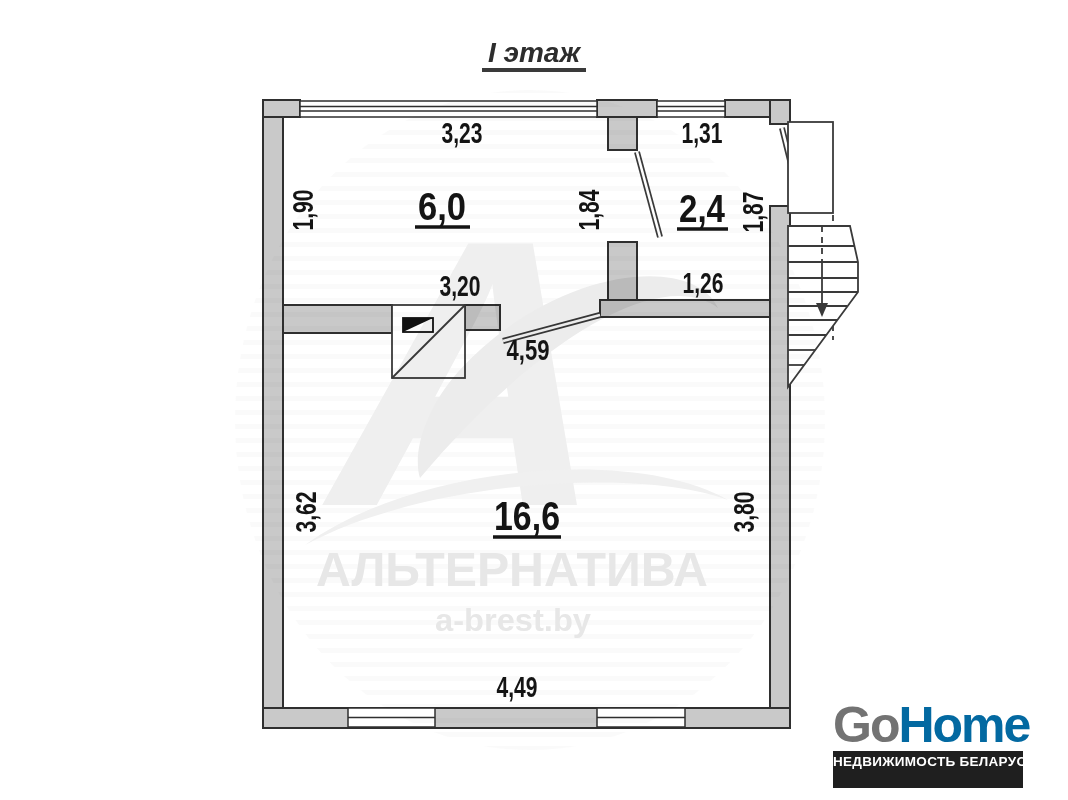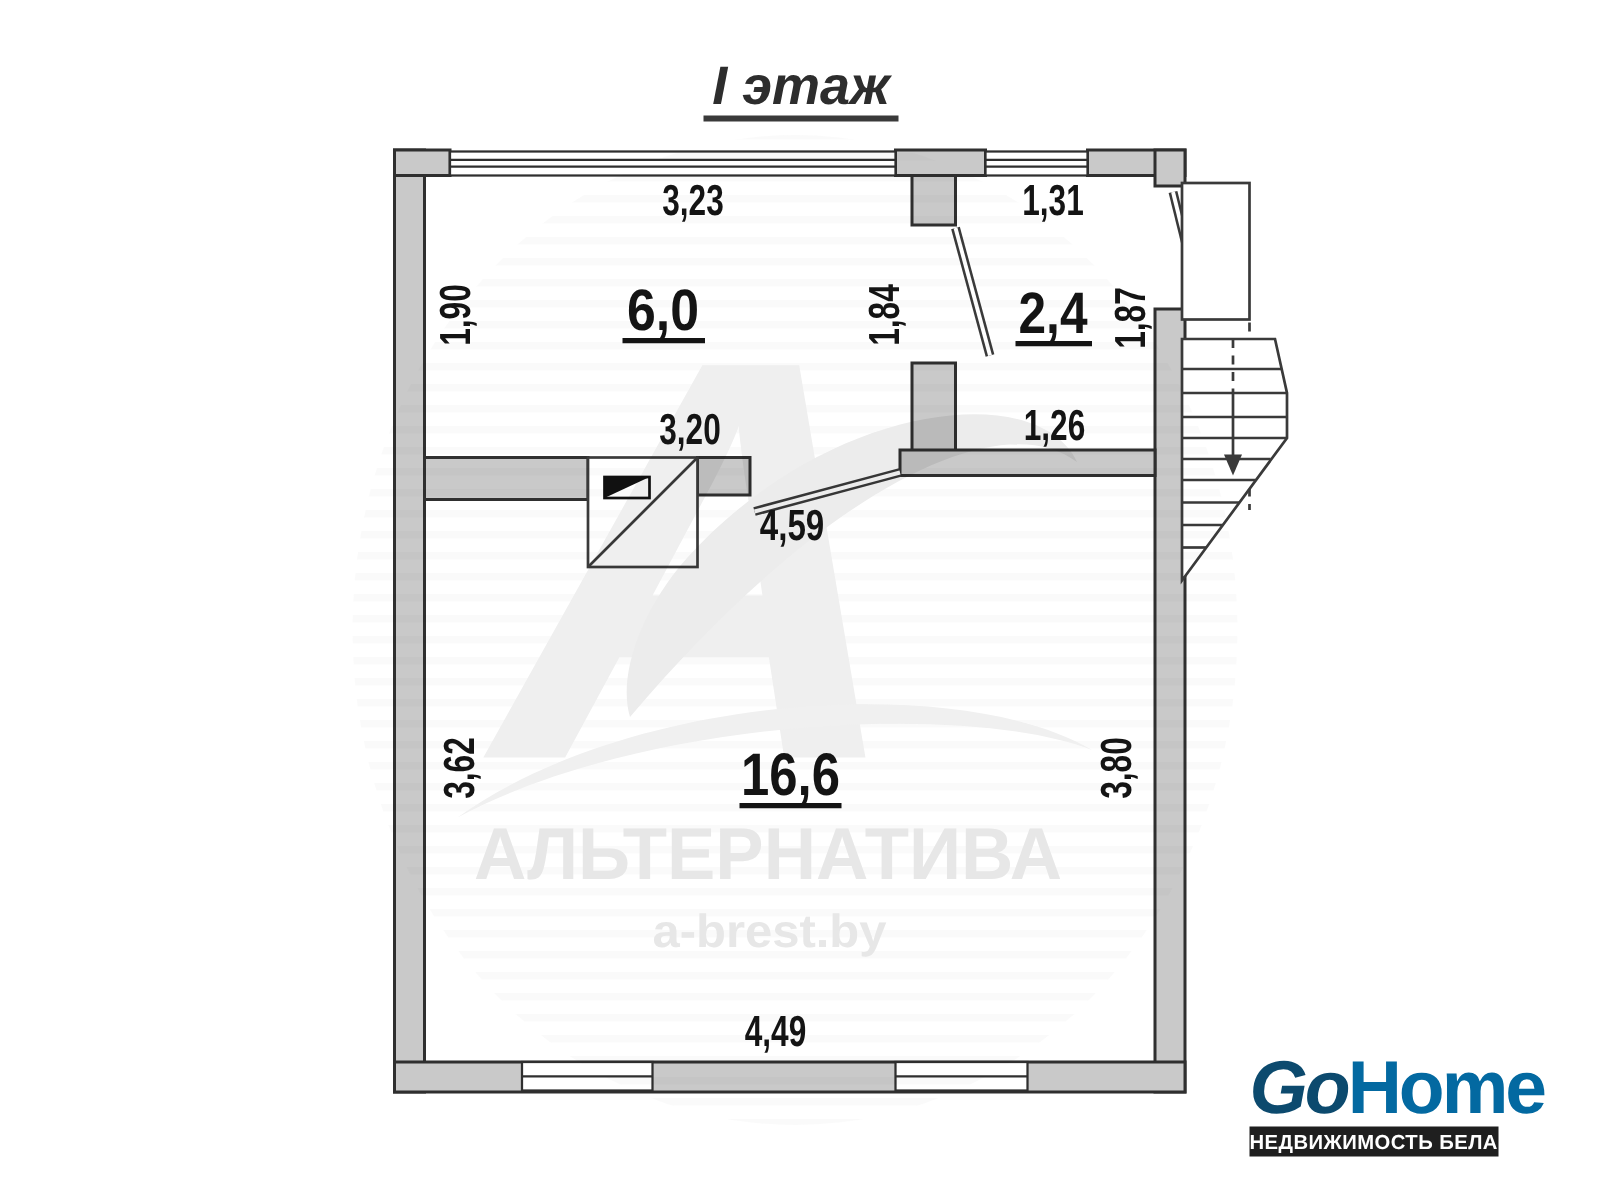--- a/index.html
+++ b/index.html
@@ -2,30 +2,30 @@
 <html><head>
 <meta charset="utf-8">
 <style>
   html,body{margin:0;padding:0;background:#ffffff;}
   #canvas{position:relative;width:1068px;height:800px;background:#ffffff;overflow:hidden;
           font-family:"Liberation Sans",sans-serif;}
   svg text{font-family:"Liberation Sans",sans-serif;}
 
   
   #title-wrap{position:absolute;top:38px;left:0;width:1068px;text-align:center;}
-  #floor-title{display:inline-block;font-size:36px;font-weight:bold;font-style:italic;
+  #floor-title{display:inline-block;font-size:28px;font-weight:bold;font-style:italic;
                color:#2d2d2d;border-bottom:4px solid #3a3a3a;padding:0 6px 1px 6px;line-height:1.05;}
 
   
   #logo{position:absolute;left:833px;top:700px;width:196px;}
   #logo-text{font-size:50px;font-weight:bold;letter-spacing:-2px;line-height:1.0;white-space:nowrap;}
-  #logo-text .go{color:#0c4a6e;font-style:italic;}
+  #logo-text .go{color:#737373;}
   #logo-text .home{color:#0369a1;}
   #logo-bar{margin-top:1px;background:#1f1f1f;color:#ffffff;font-size:13.5px;font-weight:bold;
-            text-align:center;padding:3px 0 2px 0;letter-spacing:.3px;white-space:nowrap;width:166px;}
+            text-align:center;padding:3px 0 19px 0;letter-spacing:.3px;white-space:nowrap;width:190px;}
 
   .wm{mix-blend-mode:multiply;}
 </style>
 </head>
 <body>
 
 <div id="canvas">
 
   
   <svg width="1068" height="800" viewBox="0 0 1068 800">

